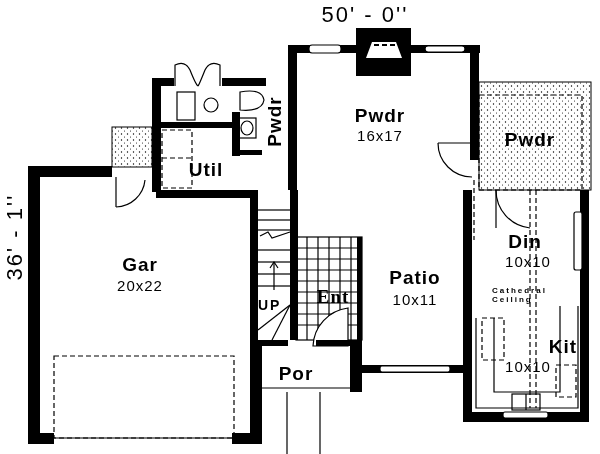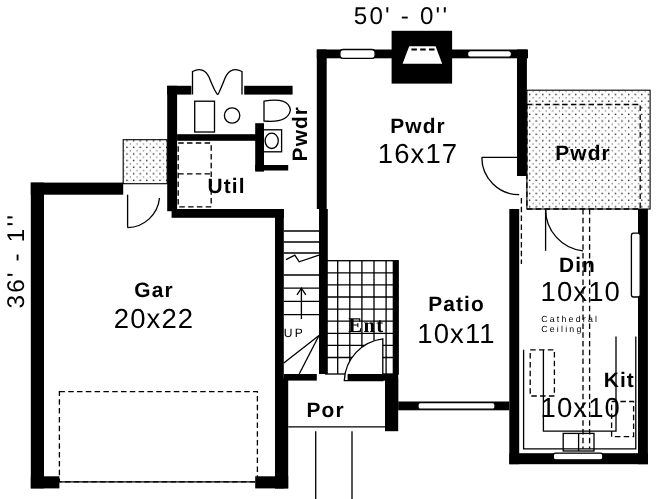--- a/index.html
+++ b/index.html
@@ -5,23 +5,23 @@
     html, body { margin: 0; padding: 0; background: #ffffff; }
     body { width: 600px; height: 454px; overflow: hidden; position: relative; font-family: "Liberation Sans", sans-serif; }
     svg { position: absolute; left: 0; top: 0; }
     .wall { fill: #000; }
     .thin { stroke: #000; stroke-width: 1.2; fill: none; }
     .dash { stroke: #000; stroke-width: 1.2; fill: none; stroke-dasharray: 5 3; }
     .win { fill: #fff; stroke: #000; stroke-width: 1.2; }
     .stipple { fill: url(#dots); stroke: #000; stroke-width: 1; }
     .lbl { position: absolute; color: #000; text-align: center; line-height: 1; white-space: nowrap; }
     .room-name { font-size: 19px; font-weight: bold; letter-spacing: 1px; }
-    .room-size { font-size: 25px; letter-spacing: 1px; }
+    .room-size { font-size: 15px; letter-spacing: 1px; }
     .dim { font-size: 22px; letter-spacing: 2px; }
-    .small { font-size: 8px; font-weight: normal; letter-spacing: 2px; text-align: center; }
+    .small { font-size: 8px; font-weight: bold; letter-spacing: 2px; text-align: center; }
   </style>
 </head>
 <body>
 
 <svg width="600" height="454" viewBox="0 0 600 454">
   <defs>
     <pattern id="dots" width="6" height="6" patternUnits="userSpaceOnUse">
       <rect width="6" height="6" fill="#fff"></rect>
       <circle cx="1.5" cy="2" r="0.7" fill="#000"></circle>
       <circle cx="4.5" cy="5" r="0.5" fill="#000"></circle>
@@ -178,18 +178,18 @@
 
 <div class="lbl room-name" style="left:490px;top:232px;width:70px;">Din</div>
 <div class="lbl room-size" style="left:488px;top:254px;width:80px;">10x10</div>
 <div class="lbl small" style="left:492px;top:287px;">Cathedral</div>
 <div class="lbl small" style="left:492px;top:296px;">Ceiling</div>
 
 <div class="lbl room-name" style="left:370px;top:268px;width:90px;">Patio</div>
 <div class="lbl room-size" style="left:370px;top:292px;width:90px;text-align:center;">10x11</div>
 
 <div class="lbl room-name" style="left:308px;top:287px;width:50px;font-family:Liberation Serif, serif;">Ent</div>
-<div class="lbl small" style="left:258px;top:298px;font-size:11px;">UP</div>
+<div class="lbl small" style="left:258px;top:298px;font-size:14px;">UP</div>
 
 <div class="lbl room-name" style="left:264px;top:364px;width:64px;">Por</div>
 
 <div class="lbl room-name" style="left:496px;top:337px;width:70px;margin-left:32px;">Kit</div>
 <div class="lbl room-size" style="left:488px;top:359px;width:80px;">10x10</div>
 
 </body></html>

